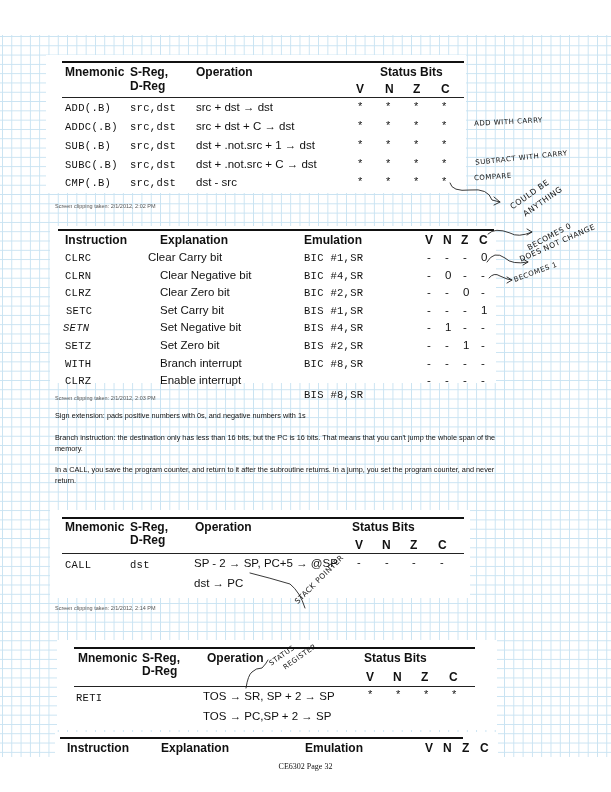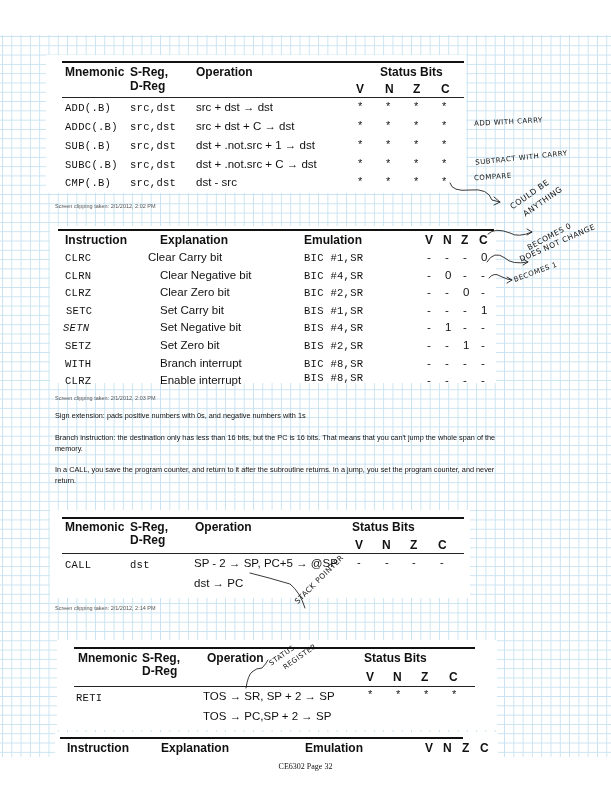--- a/index.html
+++ b/index.html
@@ -170,21 +170,21 @@
         <span class="t op" style="left: 160px; top: 356.6px;">Branch interrupt</span>
         <span class="t mono" style="left: 304px; top: 357.6px;">BIC #8,SR</span>
         <span class="t op" style="left: 427px; top: 356.6px;">-</span>
         <span class="t op" style="left: 445px; top: 356.6px;">-</span>
         <span class="t op" style="left: 463px; top: 356.6px;">-</span>
         <span class="t op" style="left: 481px; top: 356.6px;">-</span>
       </div>
       <div>
         <span class="t mono" style="left: 65px; top: 375.2px;">CLRZ</span>
         <span class="t op" style="left: 160px; top: 374.2px;">Enable interrupt</span>
-        <span class="t mono" style="left: 304px; top: 372px;">BIS #8,SR</span>
+        <span class="t mono" style="left: 304px; top: 389px;">BIS #8,SR</span>
         <span class="t op" style="left: 427px; top: 374.2px;">-</span>
         <span class="t op" style="left: 445px; top: 374.2px;">-</span>
         <span class="t op" style="left: 463px; top: 374.2px;">-</span>
         <span class="t op" style="left: 481px; top: 374.2px;">-</span>
       </div>
     </div>
 </div>
 <span class="caption" style="left:55px;top:395px;">Screen clipping taken: 2/1/2012, 2:03 PM</span>
 
 <div class="note" style="left:55px;top:411px;width:500px;">Sign extension: pads positive numbers with 0s, and negative numbers with 1s</div>

